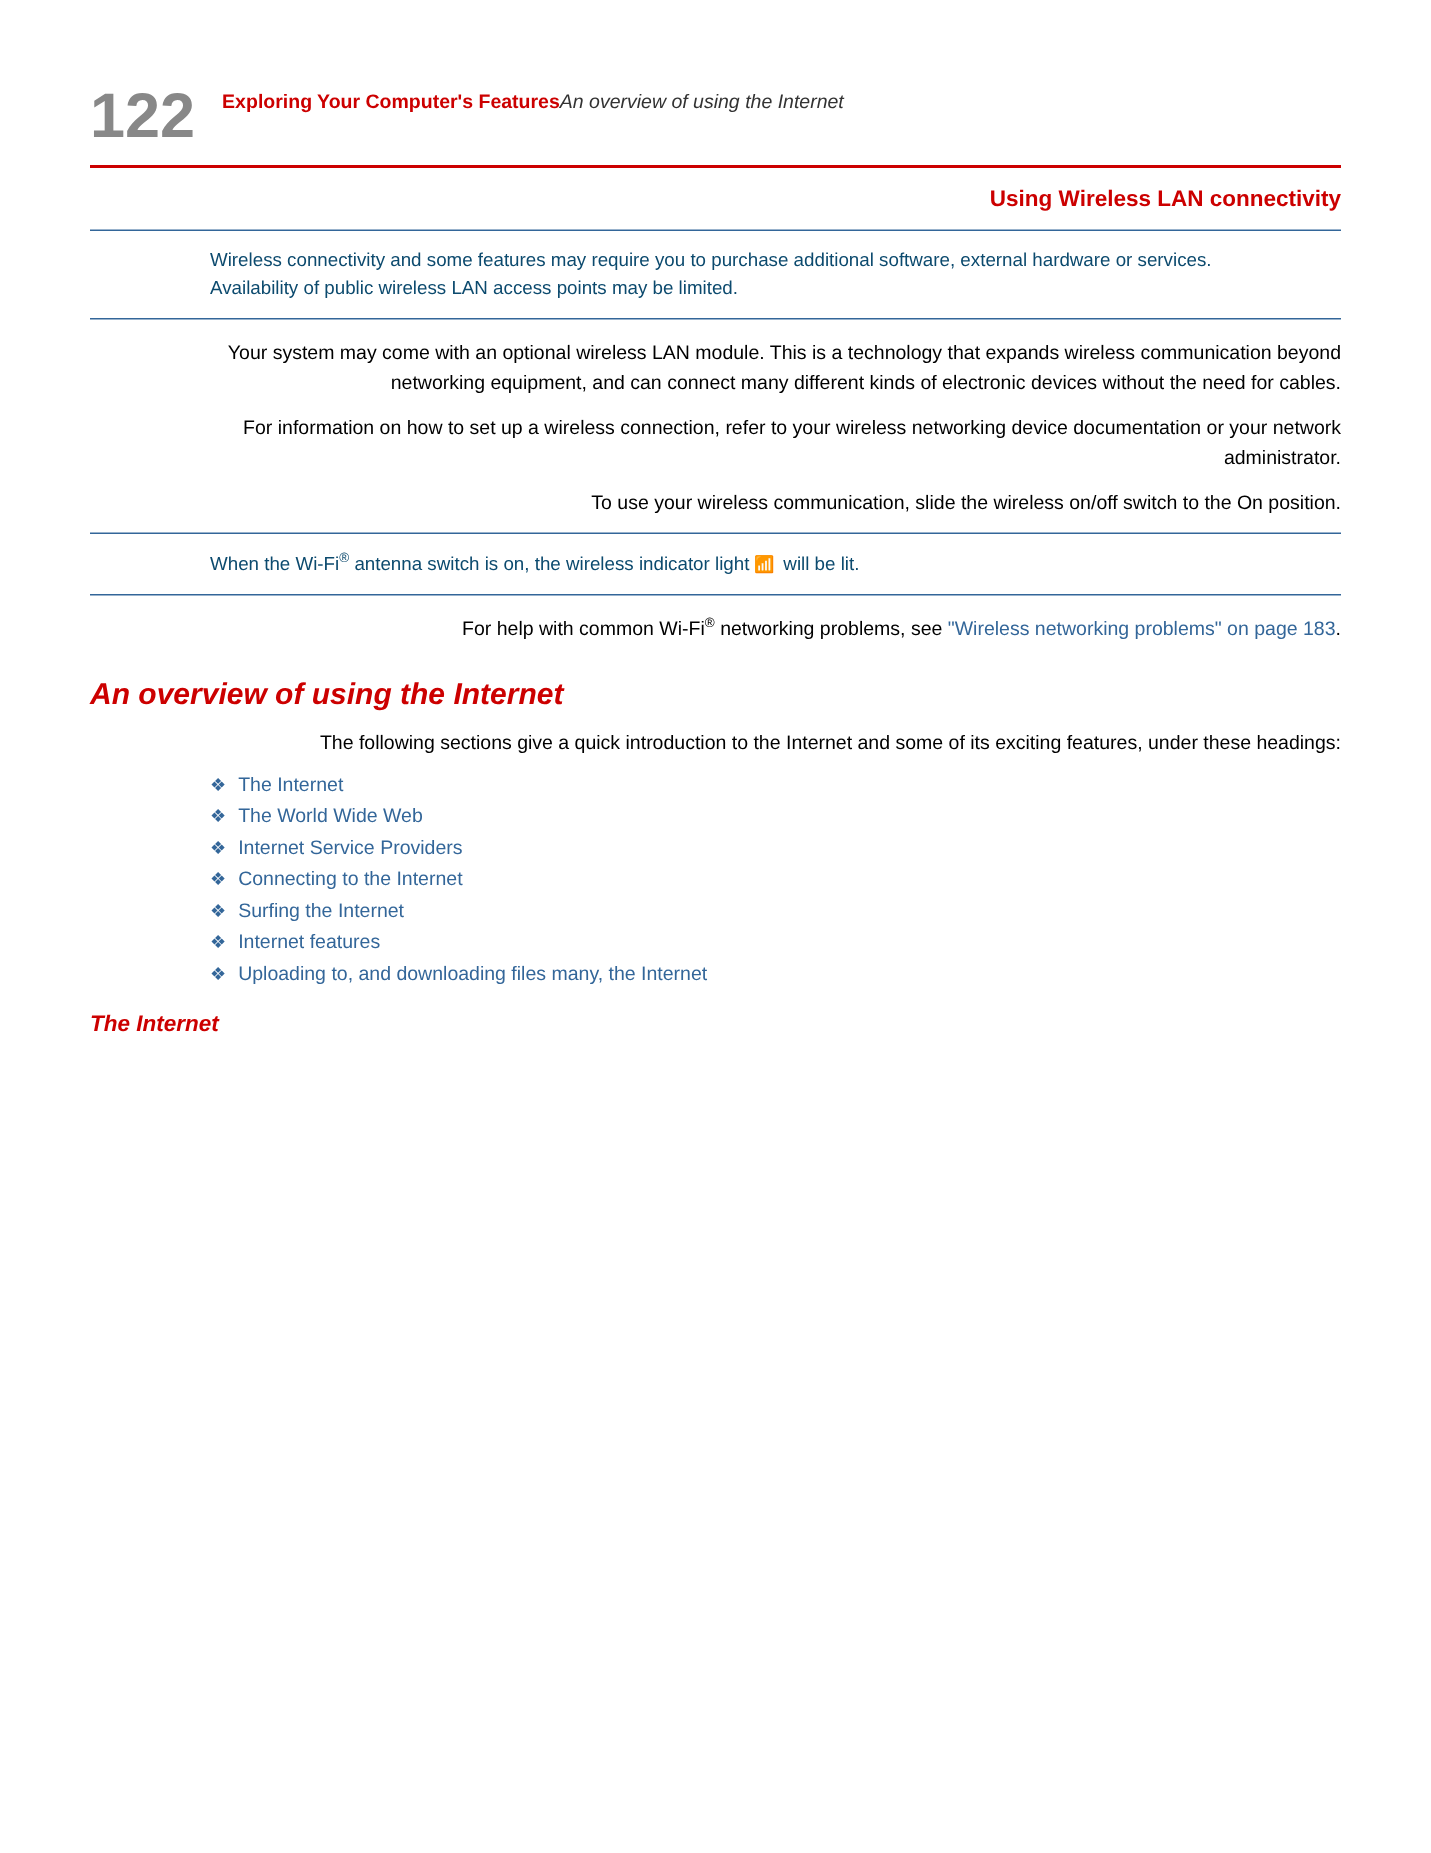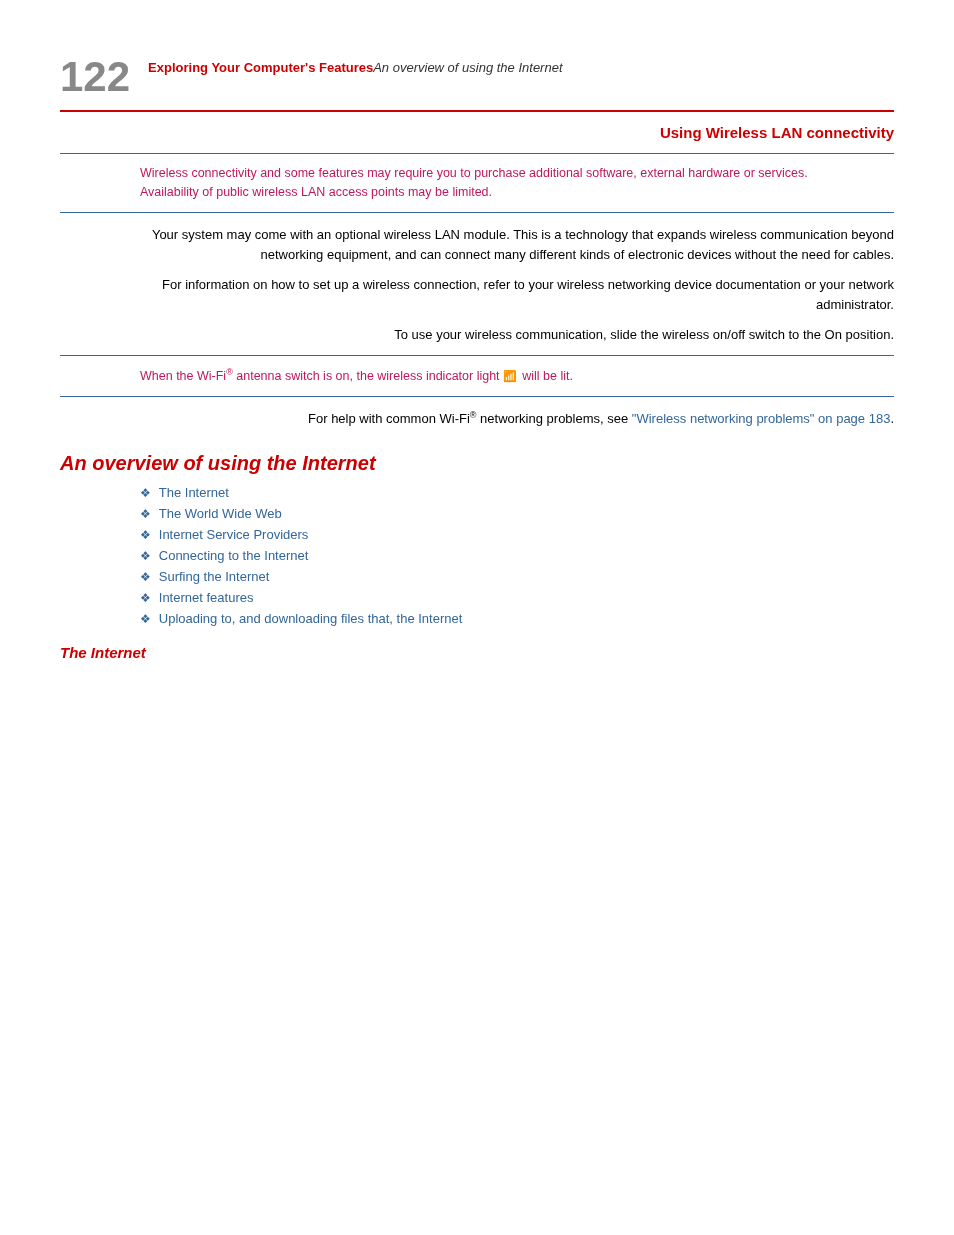--- a/index.html
+++ b/index.html
@@ -123,21 +123,21 @@
     .h3-title {
       font-size: 15px;
       font-style: italic;
       font-weight: bold;
       color: #cc0000;
       margin-bottom: 8px;
     }
 
     .wifi-note {
       font-size: 12.5px;
-      color: #be185d;
+      color: #0c4a6e;
       line-height: 1.5;
     }
 
     .wifi-icon {
       display: inline-block;
       font-size: 11px;
       margin-right: 2px;
     }
 
     sup {
@@ -196,20 +196,21 @@
 
 <div class="indented">
   <p class="body-text">
     <span>For help with common Wi-Fi</span><sup>®</sup><span> networking problems, see </span><a class="wireless-link">"Wireless networking problems" on page 183</a>.
   </p>
 </div>
 
 <div class="h2-section">
   <div class="h2-title">An overview of using the Internet</div>
   <div class="indented">
+    <p class="body-text">The following sections give a quick introduction to the Internet and some of its exciting features, under these headings:</p>
     <ul class="bullet-list">
       <li>
         <span class="bullet-diamond">❖</span>
         <a class="link-text">The Internet</a>
       </li>
       <li>
         <span class="bullet-diamond">❖</span>
         <a class="link-text">The World Wide Web</a>
       </li>
       <li>
@@ -223,21 +224,21 @@
       <li>
         <span class="bullet-diamond">❖</span>
         <a class="link-text">Surfing the Internet</a>
       </li>
       <li>
         <span class="bullet-diamond">❖</span>
         <a class="link-text">Internet features</a>
       </li>
       <li>
         <span class="bullet-diamond">❖</span>
-        <a class="link-text">Uploading to, and downloading files that, the Internet</a>
+        <a class="link-text">Uploading to, and downloading files many, the Internet</a>
       </li>
     </ul>
   </div>
 </div>
 
 <div class="h3-section">
   <div class="h3-title">The Internet</div>
 </div>
 
 </body></html>

